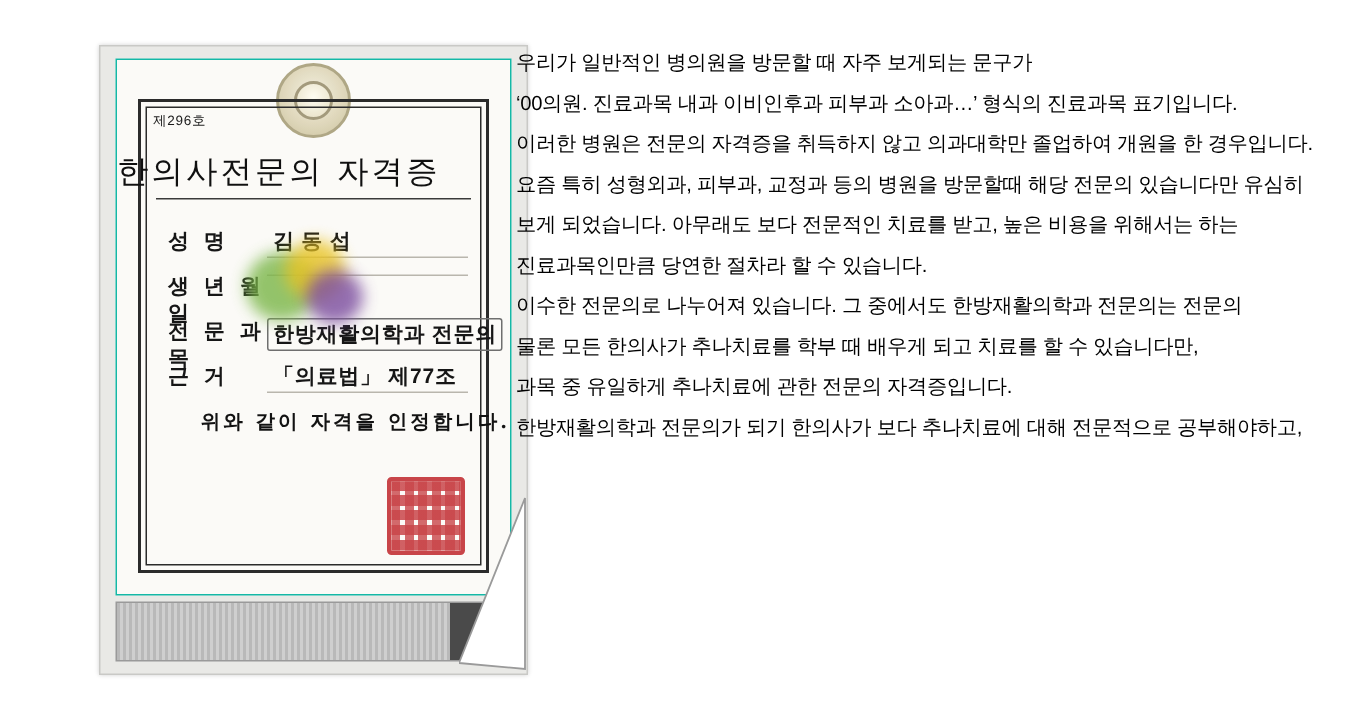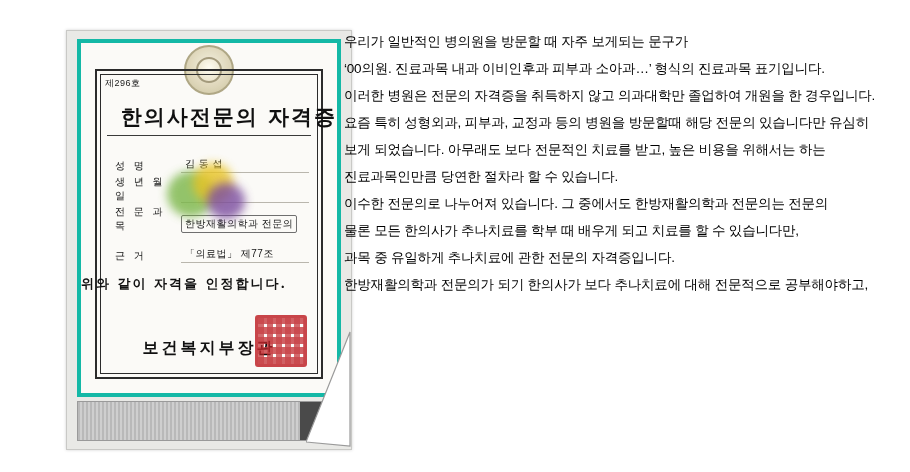--- a/index.html
+++ b/index.html
@@ -37,21 +37,21 @@
     box-shadow: 0 0 3px rgba(0,0,0,0.18);
     overflow: hidden;
   }
   #cert-paper {
     position: absolute;
     left: 10px;
     top: 8px;
     right: 10px;
     bottom: 52px;
     background: #fbfaf7;
-    border: 4px solid #14b8a6;
+    border: 1px solid #14b8a6;
   }
   #cert-inner-border {
     position: absolute;
     left: 14px;
     top: 26px;
     right: 14px;
     bottom: 14px;
     border: 2px solid #2b2b2b;
   }
   #cert-inner-border::after {
@@ -92,44 +92,45 @@
     font-size: 9px;
     color: #1b1b1b;
     letter-spacing: 0.5px;
   }
 
   #cert-title {
     position: absolute;
     left: 0;
     right: 0;
     top: 60px;
-    text-align: right;
+    text-align: left;
     font-family: "DejaVu Serif", serif;
-    font-weight: bold;
+    font-weight: normal;
     font-size: 21px;
     letter-spacing: 2px;
     color: #101010;
   }
   #cert-title-rule {
     position: absolute;
     left: 26px;
     right: 26px;
     top: 92px;
     border-bottom: 1px solid #3a3a3a;
   }
 
   .cert-row {
     position: absolute;
     left: 34px;
     right: 28px;
     height: 18px;
-    font-size: 10px;
+    font-size: 14px;
     color: #161616;
     display: flex;
-    align-items: flex-end;
+    align-items: flex-start;
+    font-weight: bold;
   }
   .cert-row .lbl {
     width: 66px;
     letter-spacing: 3px;
     flex: 0 0 auto;
   }
   .cert-row .val {
     flex: 1 1 auto;
     border-bottom: 1px solid #b9b6ad;
     padding-left: 4px;
@@ -147,21 +148,21 @@
   #cert-row-name  { top: 112px; }
   #cert-row-birth { top: 142px; }
   #cert-row-dept  { top: 172px; }
   #cert-row-basis { top: 202px; }
 
   #cert-statement {
     position: absolute;
     left: 0;
     right: 0;
     top: 232px;
-    text-align: left;
+    text-align: right;
     font-family: "DejaVu Serif", serif;
     font-weight: bold;
     font-size: 13px;
     letter-spacing: 2px;
     color: #121212;
   }
 
   #cert-issuer {
     position: absolute;
     left: 0;
@@ -282,21 +283,20 @@
           <span class="val boxed">한방재활의학과 전문의</span>
         </div>
 
         <div class="cert-row" id="cert-row-basis">
           <span class="lbl">근      거</span>
           <span class="val">「의료법」 제77조</span>
         </div>
 
         <div id="cert-statement">위와 같이 자격을 인정합니다.</div>
 
-        <div id="cert-issuer">보건복지부장관</div>
         <div id="cert-seal"></div>
 
         <div class="blob" id="blob-green"></div>
         <div class="blob" id="blob-yellow"></div>
         <div class="blob" id="blob-purple"></div>
       </div>
 
       <div id="cert-strip">
         <div id="cert-strip-dark"></div>
       </div>

